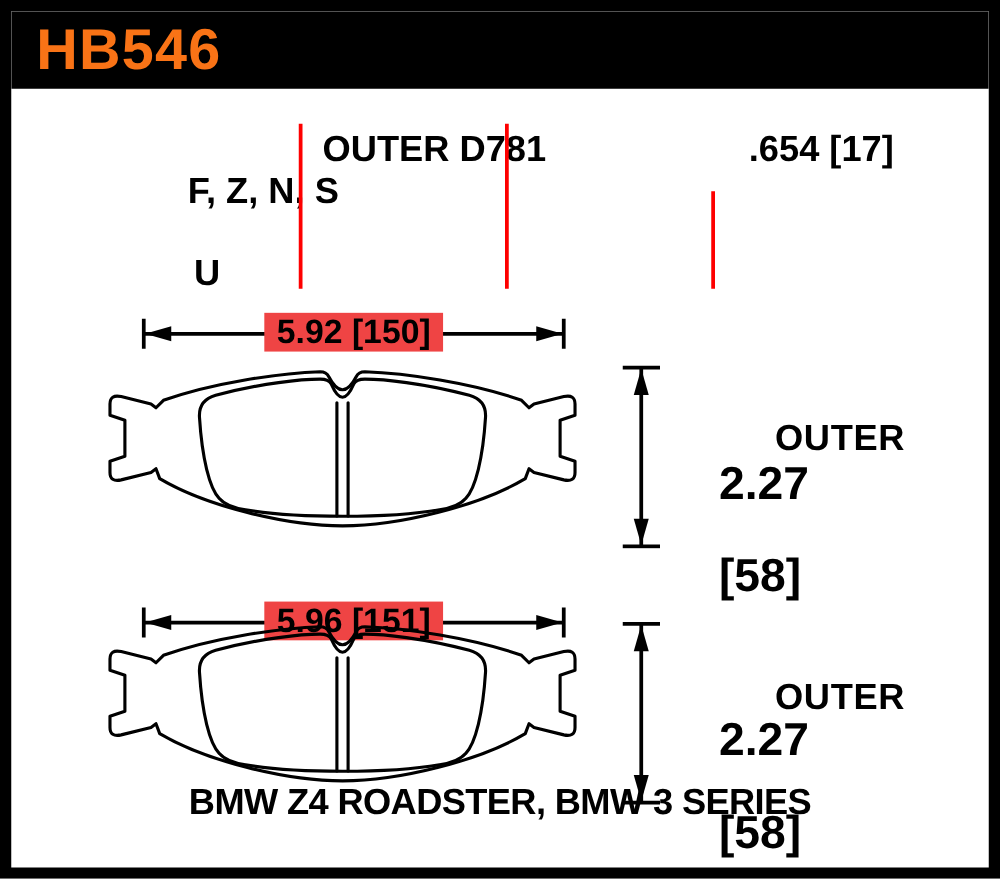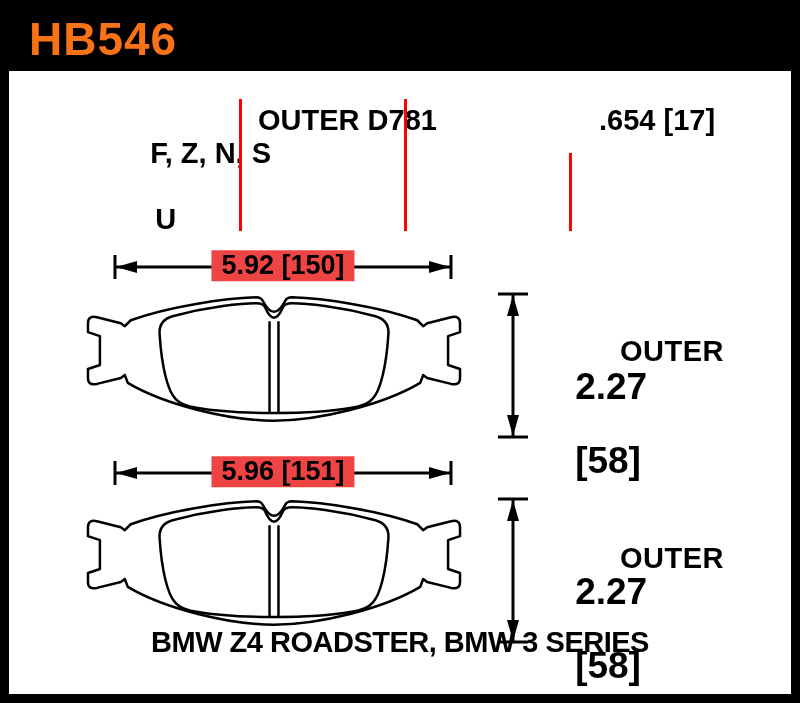--- a/index.html
+++ b/index.html
@@ -103,21 +103,21 @@
     </svg>
   </div>
 
   <div class="hval" style="left:525px; top:322px;">
     <span>2.27</span><br>
     <span>[58]</span>
   </div>
 
   <div class="pos-label" style="left:611px; top:326px;">OUTER</div>
 
-  <div class="hdim" style="left:104px; top:449px;">
+  <div class="hdim" style="left:104px; top:474px;">
     <svg width="340" height="30" viewBox="0 0 340 30">
       <line x1="2" y1="3" x2="2" y2="27" stroke="#000" stroke-width="3"></line>
       <line x1="338" y1="3" x2="338" y2="27" stroke="#000" stroke-width="3"></line>
       <line x1="3" y1="15" x2="337" y2="15" stroke="#000" stroke-width="3"></line>
       <polygon points="3,15 24,9 24,21" fill="#000"></polygon>
       <polygon points="337,15 316,9 316,21" fill="#000"></polygon>
     </svg>
     <div class="dim-label">5.96 [151]</div>
   </div>
 

